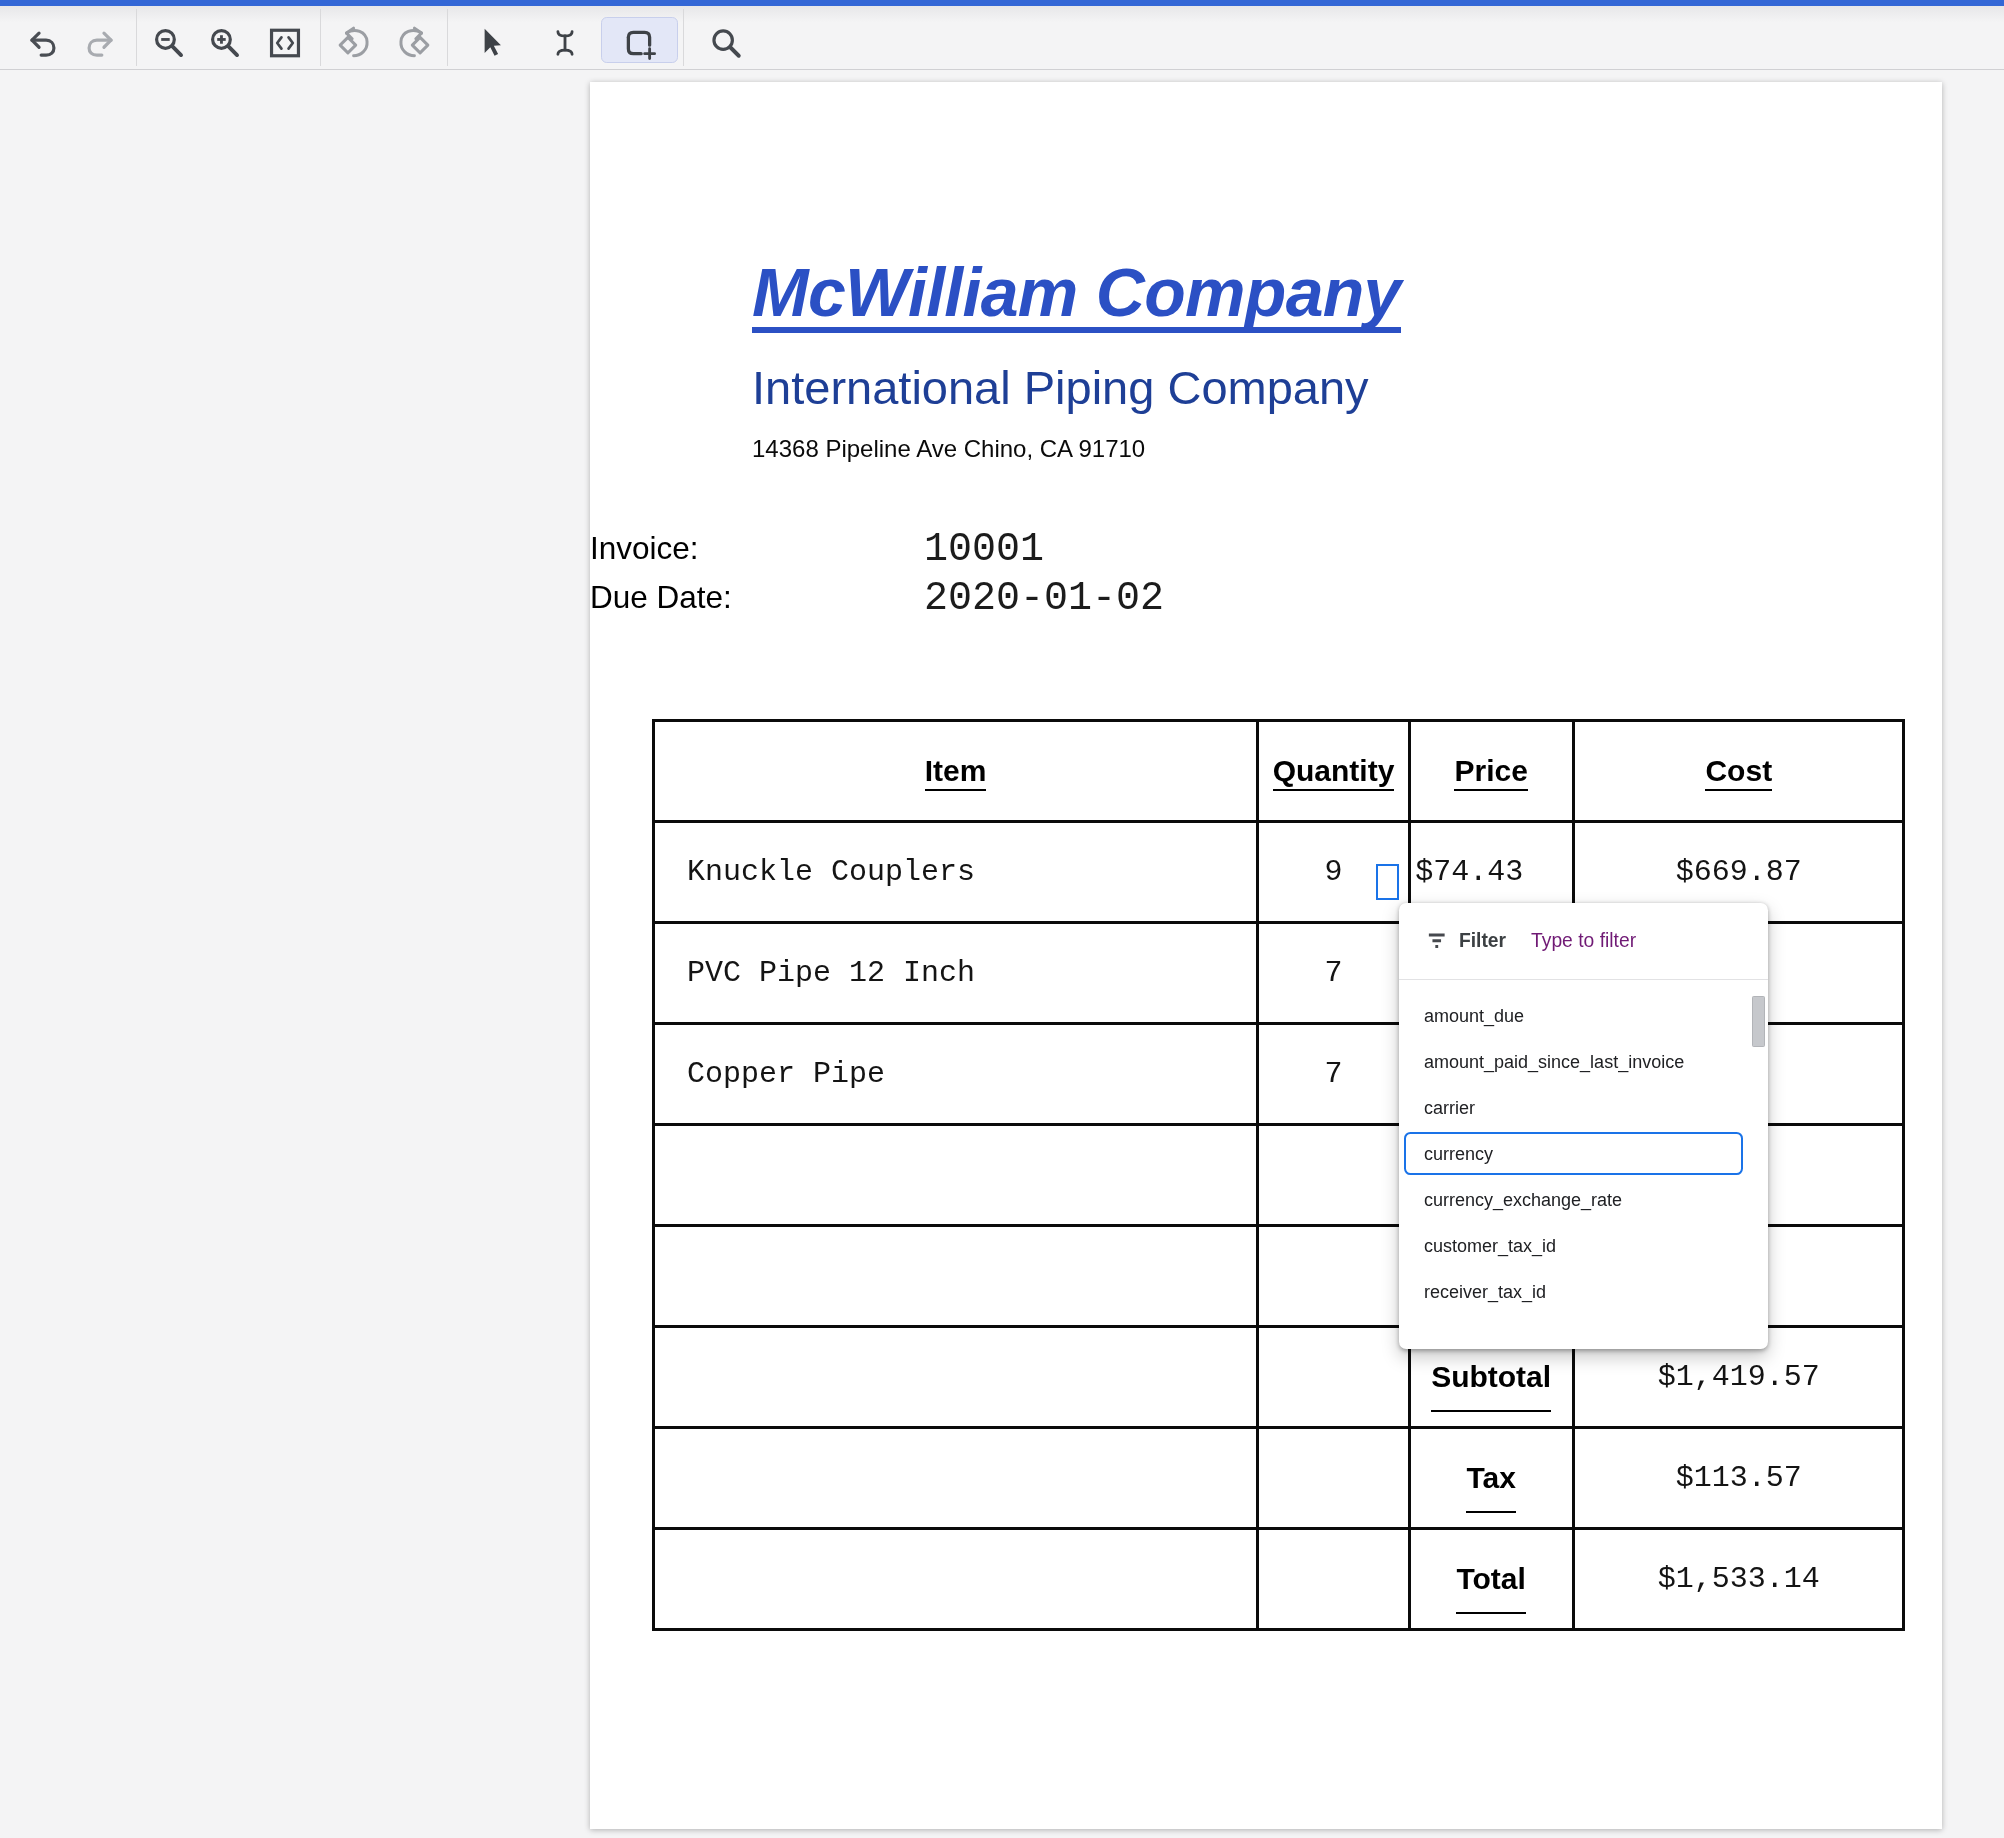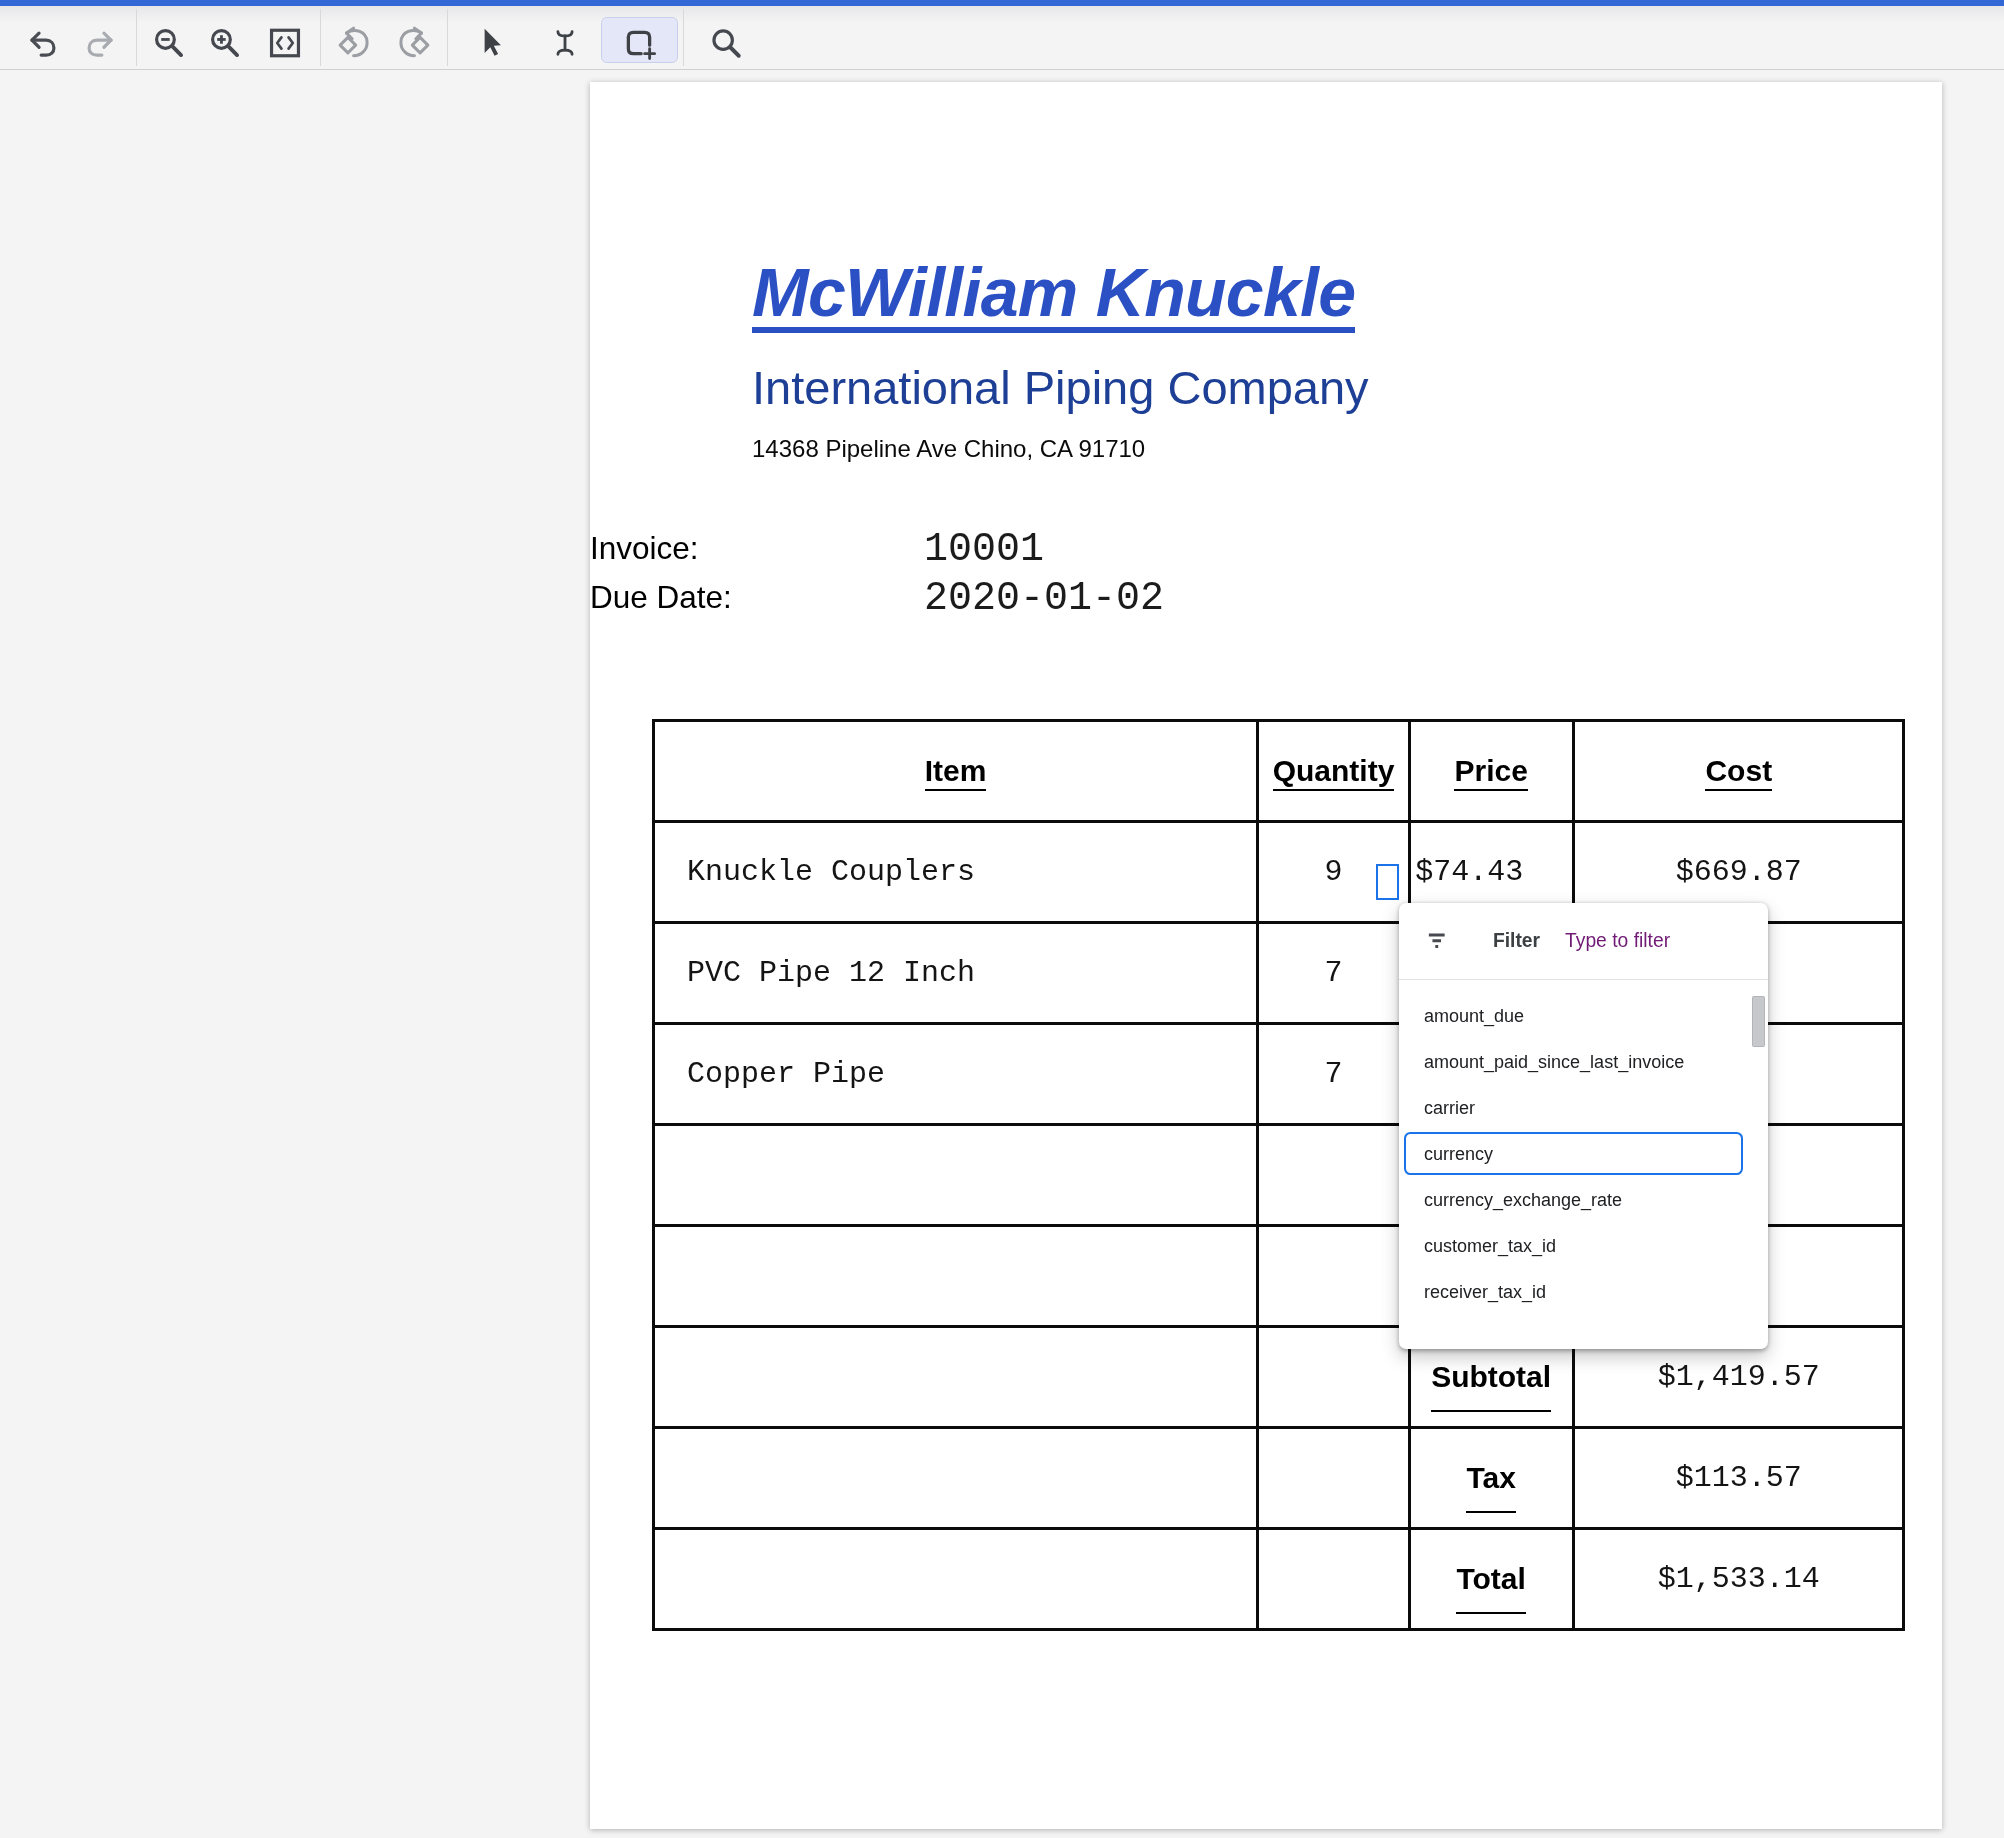--- a/index.html
+++ b/index.html
@@ -47,21 +47,21 @@
 
   
   .dollar-box{position:absolute;left:1376px;top:864px;width:23px;height:36px;box-sizing:border-box;
               border:2.9px solid #1a73e8;z-index:5;}
   .dropdown{position:absolute;left:1399px;top:903px;width:369px;height:446px;background:#fff;
             border-radius:7.2px;box-shadow:0 1.4px 4.3px rgba(0,0,0,.30),0 7.2px 18.6px rgba(0,0,0,.22);
             overflow:hidden;z-index:10;}
   .dd-header{position:absolute;left:0;top:0;width:100%;height:76px;display:flex;align-items:center;
              padding-left:27px;box-sizing:border-box;}
   .dd-header .f-icon{width:21.5px;height:21.5px;margin-right:11.4px;}
-  .dd-filter-label{font-size:19.3px;font-weight:bold;color:#3c4043;margin-left:34px;}
+  .dd-filter-label{font-size:19.3px;font-weight:bold;color:#3c4043;}
   .dd-placeholder{font-size:19.3px;color:#701a75;margin-left:25px;}
   .dd-divider{position:absolute;left:0;top:76px;width:100%;height:0.7px;background:#e2e2e4;}
   .dd-list{position:absolute;left:0;top:90px;width:100%;}
   .dd-item{height:46px;display:flex;align-items:center;padding-left:25px;font-size:18px;color:#202124;}
   .dd-selected-box{position:absolute;left:5px;top:229px;width:339px;height:43px;box-sizing:border-box;
                    border:2.9px solid #1a73e8;border-radius:6.4px;z-index:11;}
   .dd-scroll{position:absolute;left:353px;top:93px;width:11.4px;height:49px;background:#c6c8cc;
              border:0.7px solid #b2b4b8;border-radius:1.4px;z-index:12;}
 </style>
 </head>
@@ -147,21 +147,21 @@
     </div>
     <div class="tbtn" style="left:709px">
       <svg viewBox="0 0 48 48">
         <circle cx="20" cy="20" r="13" fill="none" stroke="#45494f" stroke-width="4.5"></circle>
         <line x1="30" y1="30" x2="42" y2="42" stroke="#45494f" stroke-width="5.5" stroke-linecap="round"></line>
       </svg>
     </div>
   </div>
 
   <div class="page">
-    <div class="doc-title">McWilliam Knuckle</div>
+    <div class="doc-title">McWilliam Company</div>
     <div class="doc-subtitle">International Piping Company</div>
     <div class="doc-address">14368 Pipeline Ave Chino, CA 91710</div>
 
     <div class="inv-label" style="top:448px">Invoice:</div>
     <div class="inv-value" style="top:450px">10001</div>
     <div class="inv-label" style="top:497px">Due Date:</div>
     <div class="inv-value" style="top:499px">2020-01-02</div>
 
     <table class="inv">
       <thead>

